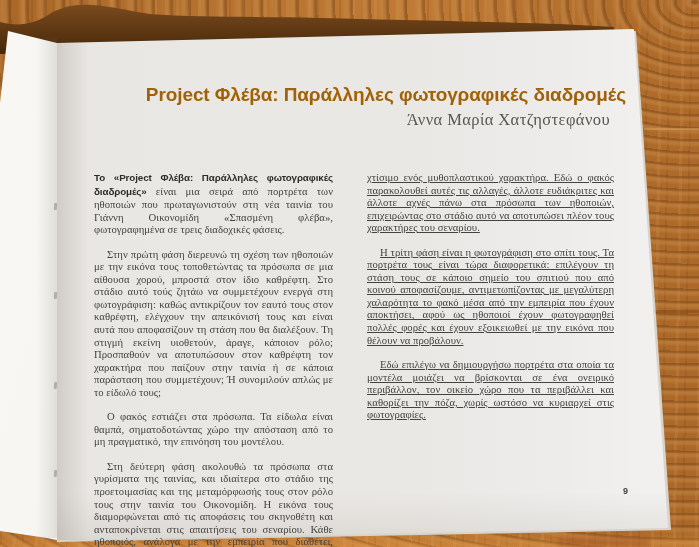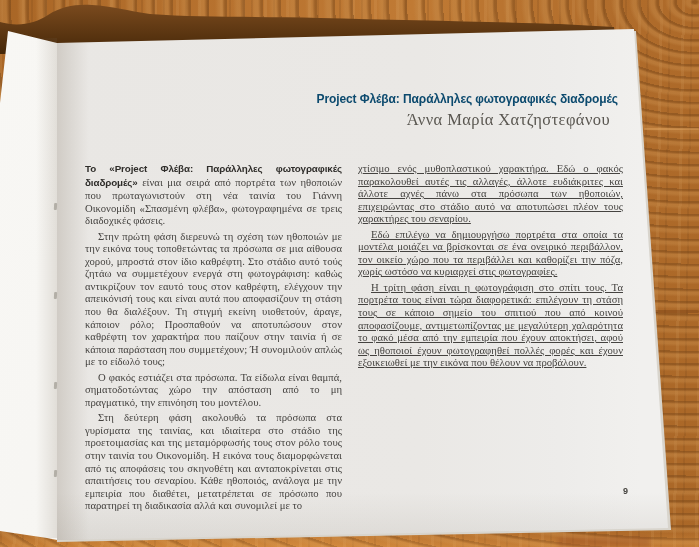--- a/index.html
+++ b/index.html
@@ -62,40 +62,40 @@
     position:absolute;left:36px;top:38px;width:21px;height:500px;
     background:linear-gradient(to left, rgba(110,95,75,0.16), rgba(110,95,75,0));
   }
   .stitch{
     position:absolute;left:54px;width:3px;height:7px;
     background:#b3afa7;border-radius:1px;transform:rotate(3deg);
   }
   .st1{top:203px;} .st2{top:292px;} .st3{top:382px;} .st4{top:470px;}
   
   .title{
-    position:absolute;top:84px;right:73px;margin:8px;
+    position:absolute;top:84px;right:73px;margin:0;
     font-family:"Liberation Sans", sans-serif;
-    font-size:12px;font-weight:700;color:#0c4a6e;letter-spacing:-0.1px;
+    font-size:19px;font-weight:700;color:#a16207;letter-spacing:-0.1px;
     white-space:nowrap;
   }
   .author{
     position:absolute;top:110px;right:89px;
     font-family:"Liberation Serif", serif;
     font-size:16.5px;color:#5a5751;letter-spacing:0.4px;
     white-space:nowrap;
     text-align:right;
   }
   .col{
     position:absolute;top:159px;
     font-size:10.7px;line-height:12.55px;color:#454340;
     text-align:justify;
   }
   .col1{left:82px;width:263px;}
   .col2{left:355px;width:271px;text-decoration:underline;}
-  .col p{margin:3px;}
+  .col p{margin:12px;}
   .col p.indent{text-indent:13px;}
   .lead{
     font-family:"Liberation Sans", sans-serif;
     font-weight:700;font-size:9.8px;color:#2f2d2a;letter-spacing:-0.1px;
   }
   .page-number{
     position:absolute;left:623px;top:486px;
     font-family:"Liberation Sans", sans-serif;
     font-size:9px;font-weight:700;color:#46443f;
   }
@@ -137,19 +137,19 @@
 
   <div class="col col1">
     <p><span class="lead">Το «Project Φλέβα: Παράλληλες φωτογραφικές διαδρομές»</span> <span>είναι μια σειρά από πορτρέτα των ηθοποιών που πρωταγωνιστούν στη νέα ταινία του Γιάννη Οικονομίδη «Σπασμένη φλέβα», φωτογραφημένα σε τρεις διαδοχικές φάσεις.</span></p>
     <p class="indent">Στην πρώτη φάση διερευνώ τη σχέση των ηθοποιών με την εικόνα τους τοποθετώντας τα πρόσωπα σε μια αίθουσα χορού, μπροστά στον ίδιο καθρέφτη. Στο στάδιο αυτό τούς ζητάω να συμμετέχουν ενεργά στη φωτογράφιση: καθώς αντικρίζουν τον εαυτό τους στον καθρέφτη, ελέγχουν την απεικόνισή τους και είναι αυτά που αποφασίζουν τη στάση που θα διαλέξουν. Τη στιγμή εκείνη υιοθετούν, άραγε, κάποιον ρόλο; Προσπαθούν να αποτυπώσουν στον καθρέφτη τον χαρακτήρα που παίζουν στην ταινία ή σε κάποια παράσταση που συμμετέχουν; Ή συνομιλούν απλώς με το είδωλό τους;</p>
     <p class="indent">Ο φακός εστιάζει στα πρόσωπα. Τα είδωλα είναι θαμπά, σηματοδοτώντας χώρο την απόσταση από το μη πραγματικό, την επινόηση του μοντέλου.</p>
     <p class="indent">Στη δεύτερη φάση ακολουθώ τα πρόσωπα στα γυρίσματα της ταινίας, και ιδιαίτερα στο στάδιο της προετοιμασίας και της μεταμόρφωσής τους στον ρόλο τους στην ταινία του Οικονομίδη. Η εικόνα τους διαμορφώνεται από τις αποφάσεις του σκηνοθέτη και ανταποκρίνεται στις απαιτήσεις του σεναρίου. Κάθε ηθοποιός, ανάλογα με την εμπειρία που διαθέτει, μετατρέπεται σε πρόσωπο που παρατηρεί τη διαδικασία αλλά και συνομιλεί με το</p>
   </div>
 
   <div class="col col2">
     <p>χτίσιμο ενός μυθοπλαστικού χαρακτήρα. Εδώ ο φακός παρακολουθεί αυτές τις αλλαγές, άλλοτε ευδιάκριτες και άλλοτε αχνές πάνω στα πρόσωπα των ηθοποιών, επιχειρώντας στο στάδιο αυτό να αποτυπώσει πλέον τους χαρακτήρες του σεναρίου.</p>
+    <p class="indent">Η τρίτη φάση είναι η φωτογράφιση στο σπίτι τους. Τα πορτρέτα τους είναι τώρα διαφορετικά: επιλέγουν τη στάση τους σε κάποιο σημείο του σπιτιού που από κοινού αποφασίζουμε, αντιμετωπίζοντας με μεγαλύτερη χαλαρότητα το φακό μέσα από την εμπειρία που έχουν αποκτήσει, αφού ως ηθοποιοί έχουν φωτογραφηθεί πολλές φορές και έχουν εξοικειωθεί με την εικόνα που θέλουν να προβάλουν.</p>
     <p class="indent">Εδώ επιλέγω να δημιουργήσω πορτρέτα στα οποία τα μοντέλα μοιάζει να βρίσκονται σε ένα ονειρικό περιβάλλον, τον οικείο χώρο που τα περιβάλλει και καθορίζει την πόζα, χωρίς ωστόσο να κυριαρχεί στις φωτογραφίες.</p>
-    <p class="indent">Η τρίτη φάση είναι η φωτογράφιση στο σπίτι τους. Τα πορτρέτα τους είναι τώρα διαφορετικά: επιλέγουν τη στάση τους σε κάποιο σημείο του σπιτιού που από κοινού αποφασίζουμε, αντιμετωπίζοντας με μεγαλύτερη χαλαρότητα το φακό μέσα από την εμπειρία που έχουν αποκτήσει, αφού ως ηθοποιοί έχουν φωτογραφηθεί πολλές φορές και έχουν εξοικειωθεί με την εικόνα που θέλουν να προβάλουν.</p>
   </div>
 
   <div class="page-number">9</div>
 
 </div>
 
 </body></html>

